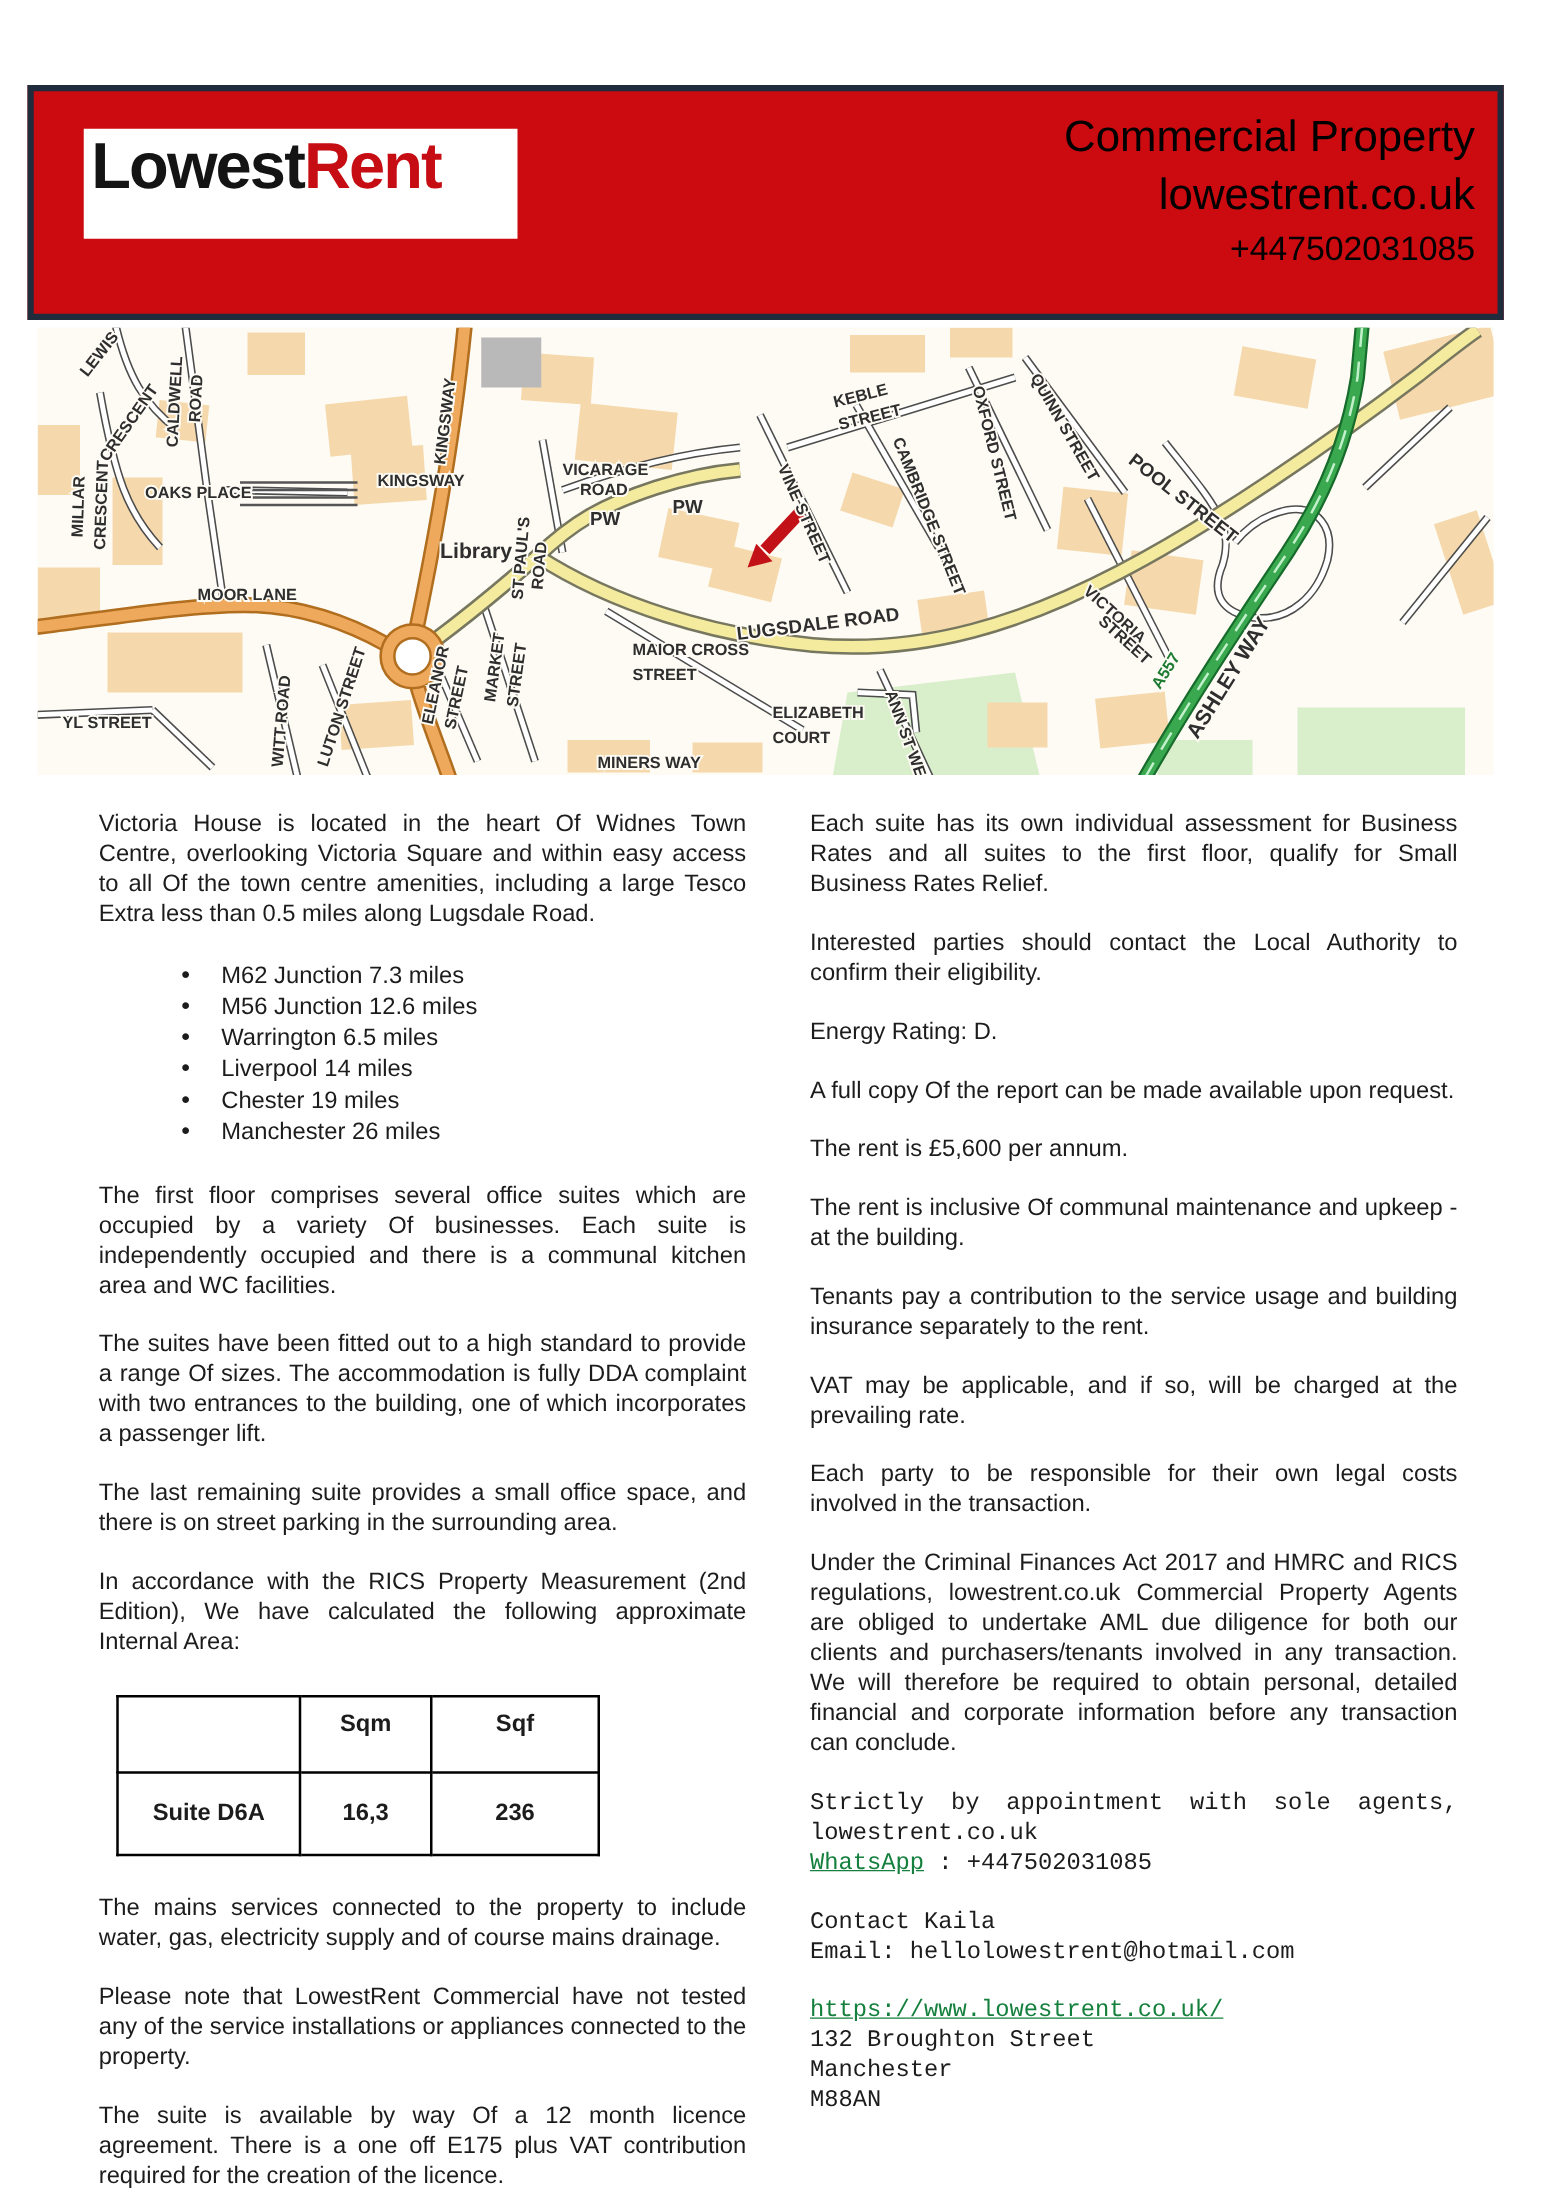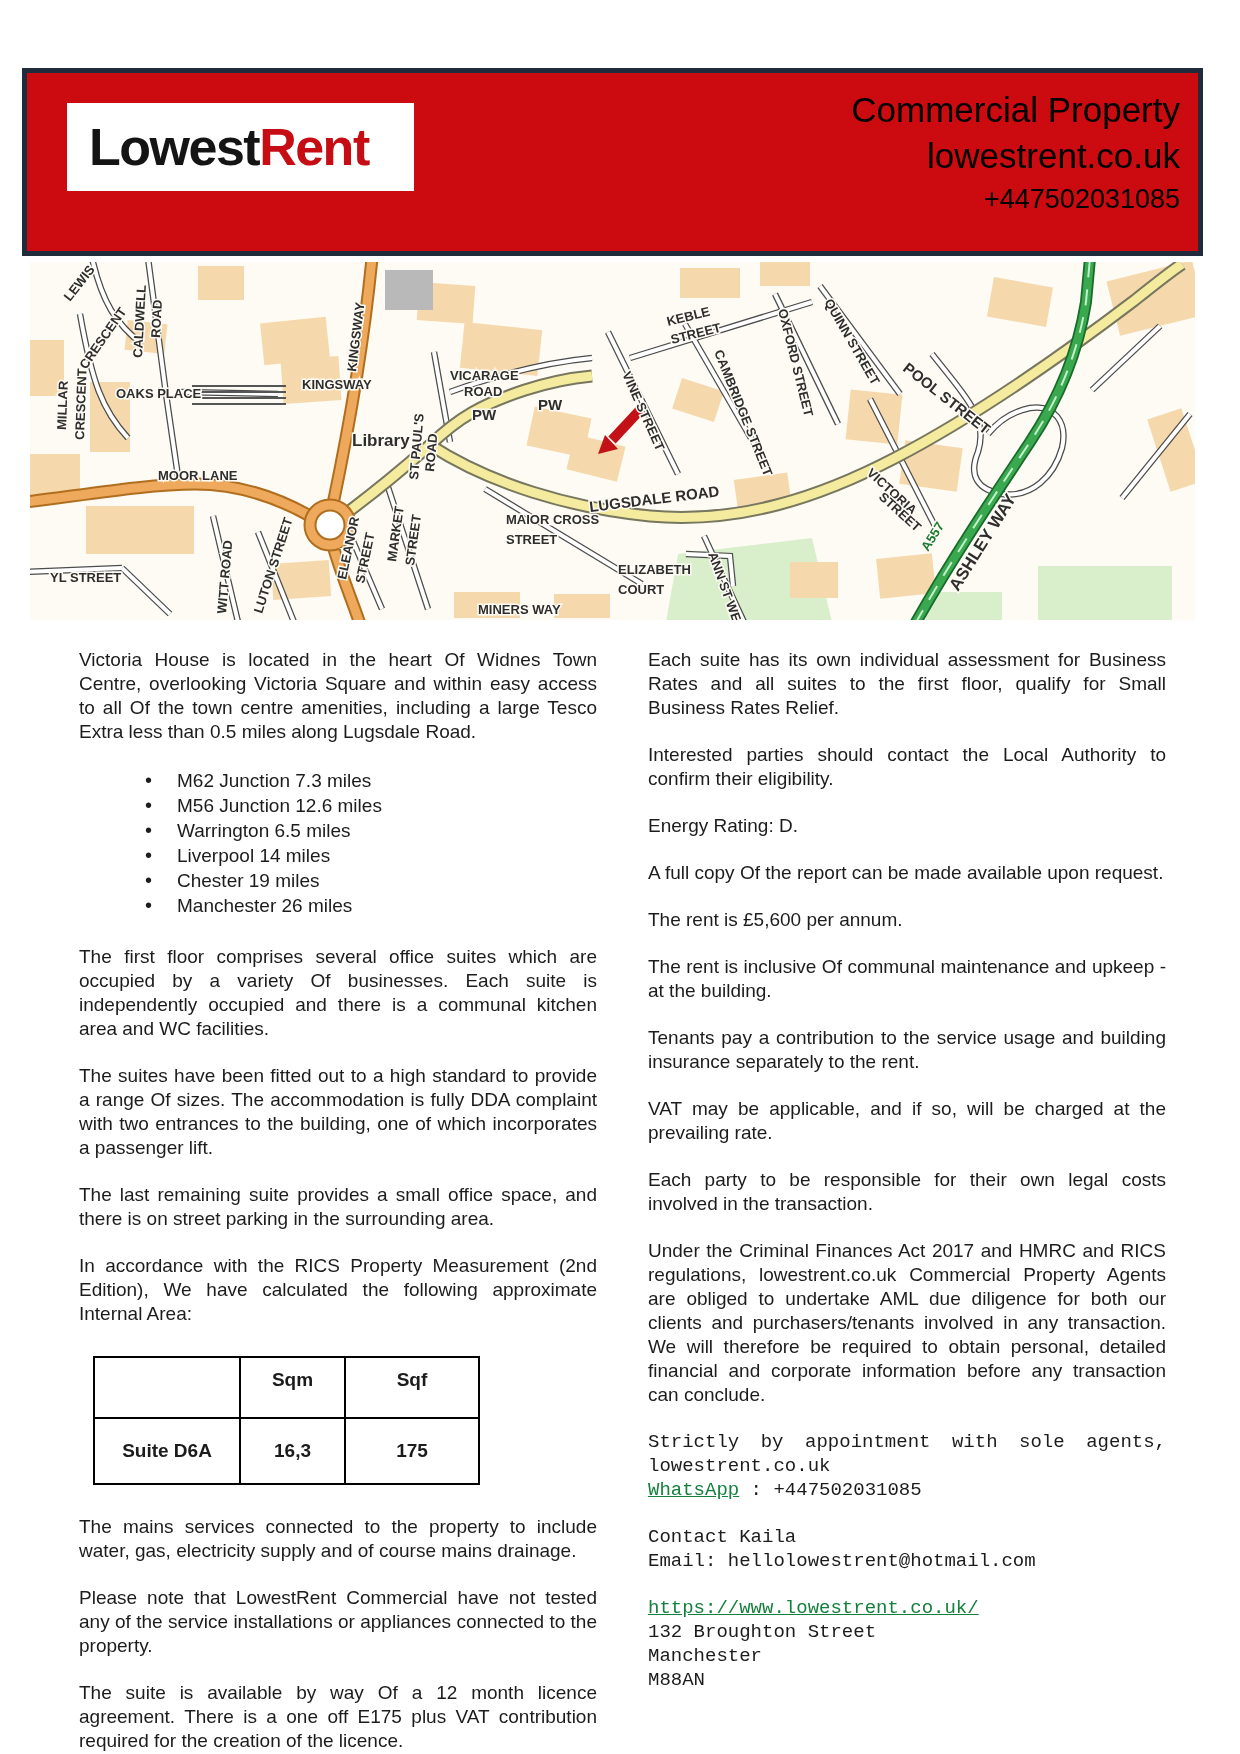--- a/index.html
+++ b/index.html
@@ -7,21 +7,21 @@
     width:1240px;height:1754px;background:#ffffff;position:relative;
     font-family:"Liberation Sans", sans-serif;color:#1c1c1c;overflow:hidden;
   }
   
   .header{
     position:absolute;left:22px;top:68px;width:1181px;height:188px;
     background:#cb0b10;border:5px solid #202c3c;box-sizing:border-box;
   }
   .logo-box{
     position:absolute;left:40px;top:30px;width:347px;height:88px;background:#ffffff;
-    display:flex;align-items:center;padding-left:22px;box-sizing:border-box;
+    display:flex;padding-left:6px;box-sizing:border-box;
   }
   .logo-text{font-size:52px;font-weight:bold;letter-spacing:-1.5px;white-space:nowrap;}
   .logo-lowest{color:#141414;}
   .logo-rent{color:#c60d13;}
   .header-right{position:absolute;right:18px;top:14px;text-align:right;color:#000000;}
   .hr-line1,.hr-line2{font-size:35px;line-height:46px;}
   .hr-line3{font-size:27px;line-height:40px;}
   
   .map-wrap{
     position:absolute;left:30px;top:262px;width:1165px;height:358px;
@@ -266,21 +266,21 @@
     <table class="area">
       <tbody>
           <tr>
         <th></th>
         <th class="c2">Sqm</th>
         <th class="c3">Sqf</th>
       </tr>
       <tr>
         <td>Suite D6A</td>
         <td>16,3</td>
-        <td>175</td>
+        <td>236</td>
       </tr>
     </tbody>
       </table>
     <p>The mains services connected to the property to include water, gas, electricity supply and of course mains drainage.</p>
     <p>Please note that LowestRent Commercial have not tested any of the service installations or appliances connected to the property.</p>
     <p>The suite is available by way Of a 12 month licence agreement. There is a one off E175 plus VAT contribution required for the creation of the licence.</p>
   </div>
 
   <div class="col">
     <p>Each suite has its own individual assessment for Business Rates and all suites to the first floor, qualify for Small Business Rates Relief.</p>

